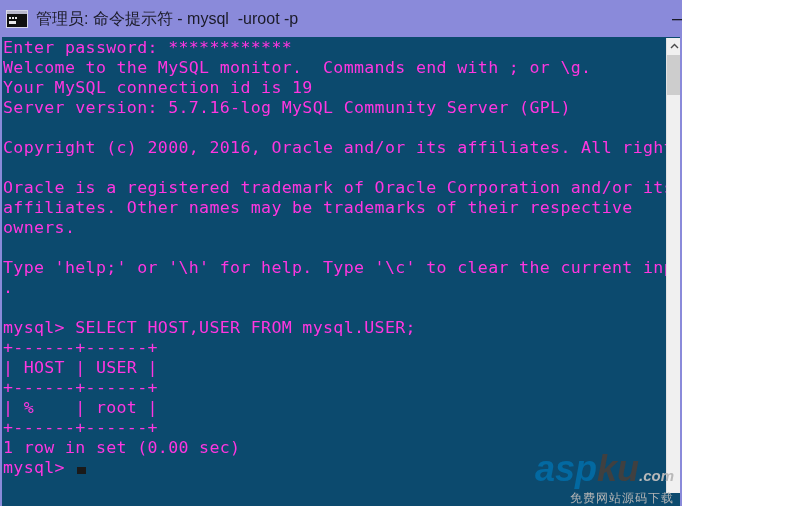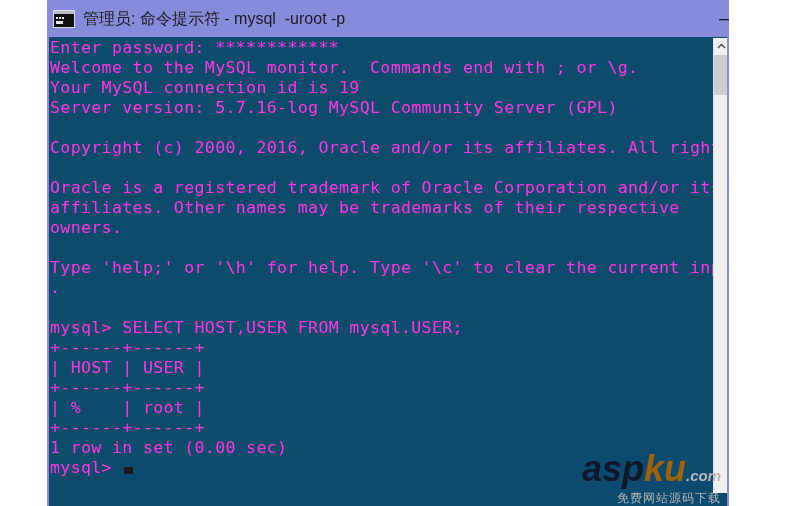--- a/index.html
+++ b/index.html
@@ -14,21 +14,20 @@
     font-family: "DejaVu Sans Mono", monospace;
   }
 
   .window {
     position: relative;
     width: 682px;
     height: 506px;
     background: #ffffff;
     box-sizing: border-box;
     overflow: hidden;
-    margin-left: 47px;
   }
 
   
   .titlebar {
     position: absolute;
     top: 0; left: 0;
     width: 793px;
     height: 37px;
     background: #8a8ada;
     display: flex;
@@ -146,22 +145,22 @@
     user-select: none;
   }
   .wm-main {
     font-family: "Liberation Sans", sans-serif;
     font-weight: bold;
     font-style: italic;
     font-size: 36px;
     line-height: 34px;
     white-space: nowrap;
   }
-  .wm-asp { color: #0f172a; }
-  .wm-ku  { color: #a16207; }
+  .wm-asp { color: #0369a1; }
+  .wm-ku  { color: #404040; }
   .wm-com {
     color: #b9b9b9;
     font-size: 15px;
     font-style: italic;
     font-weight: bold;
   }
   .wm-sub {
     font-family: "Liberation Sans", sans-serif;
     font-size: 12px;
     color: #b5b5b5;

